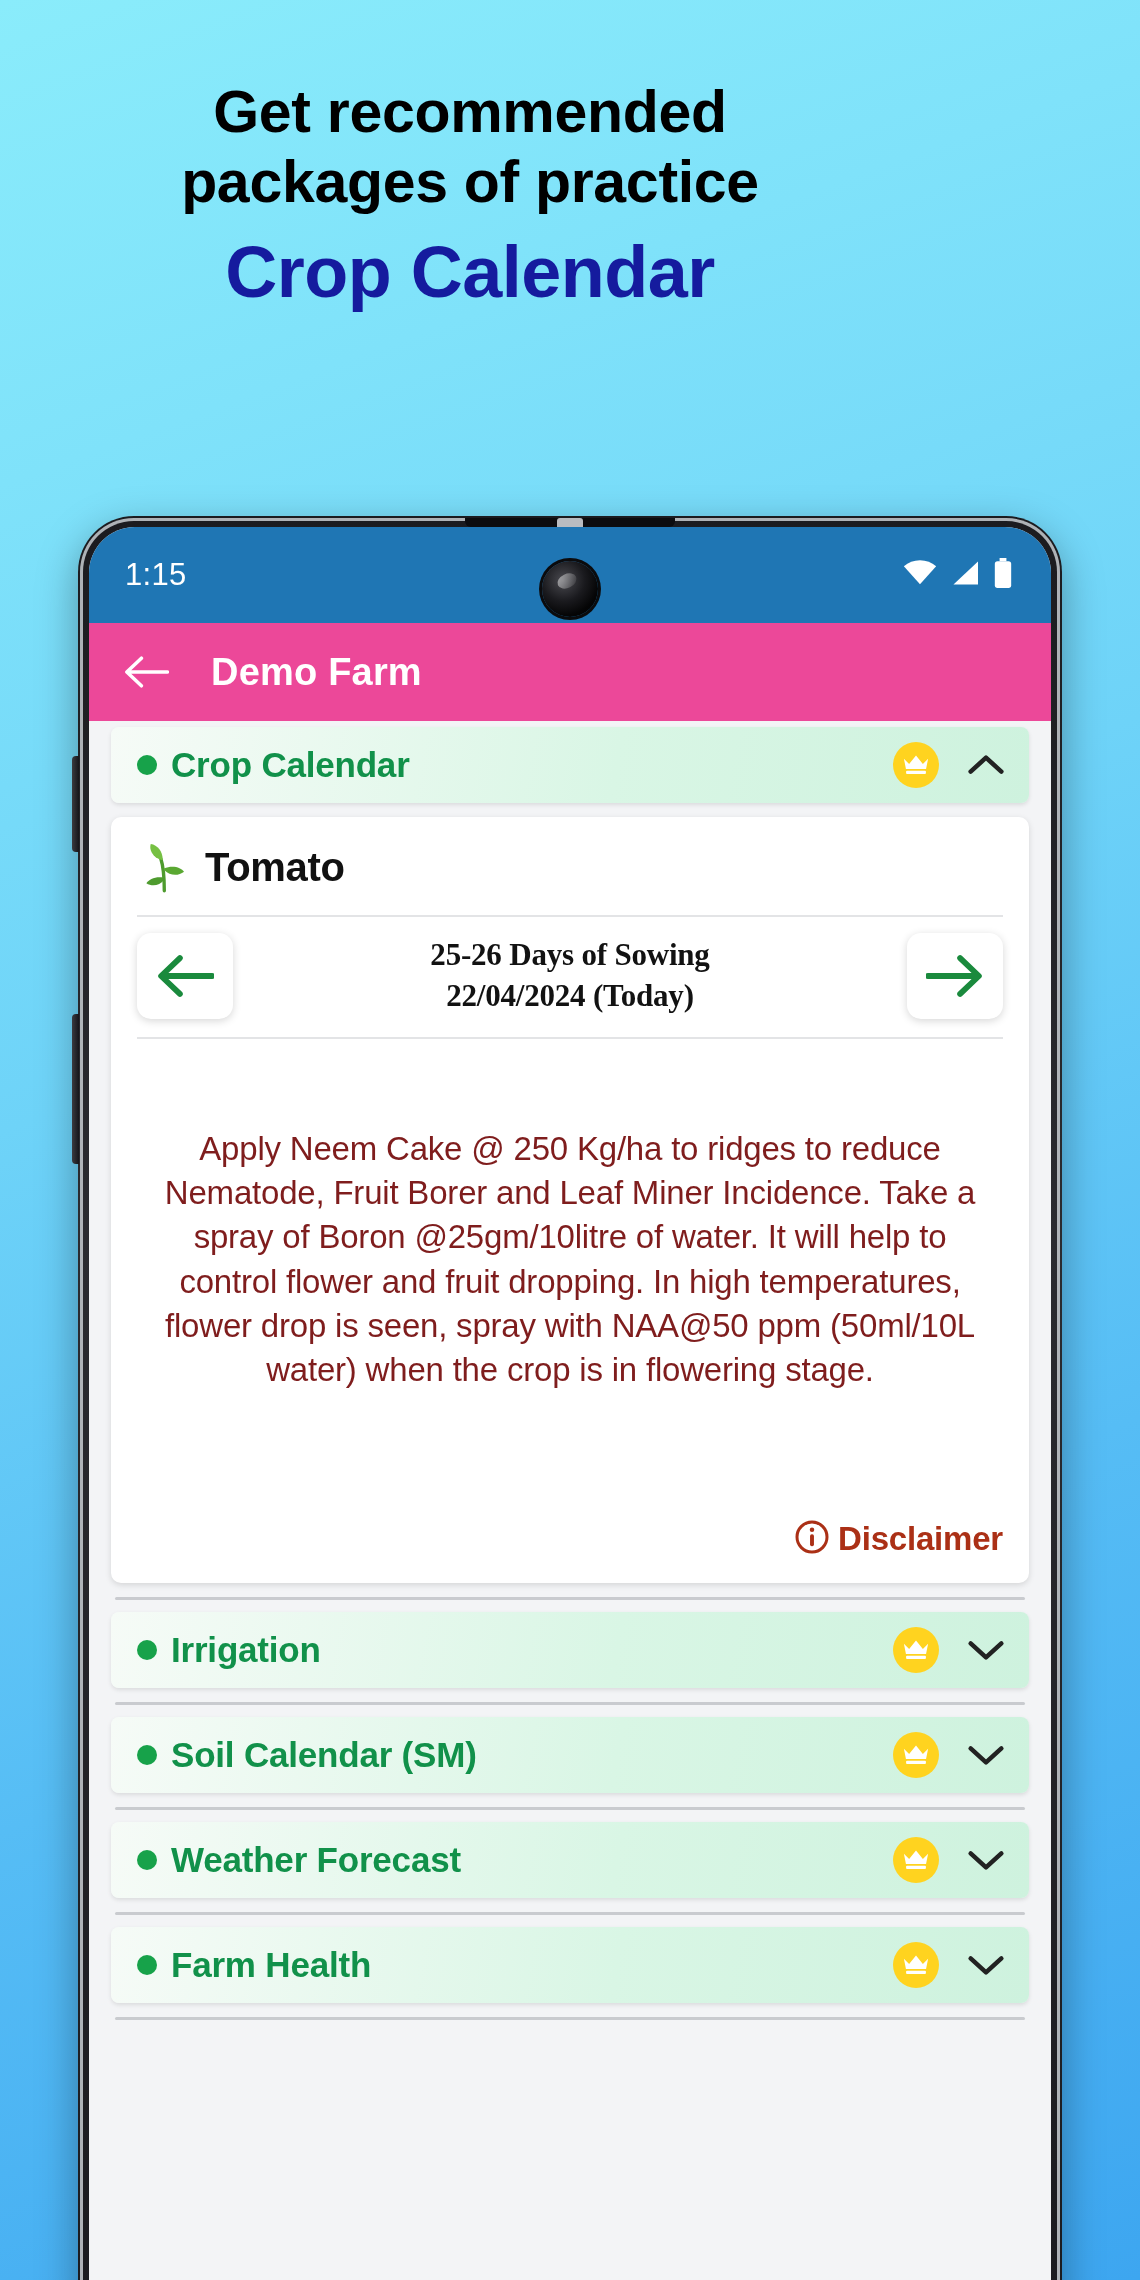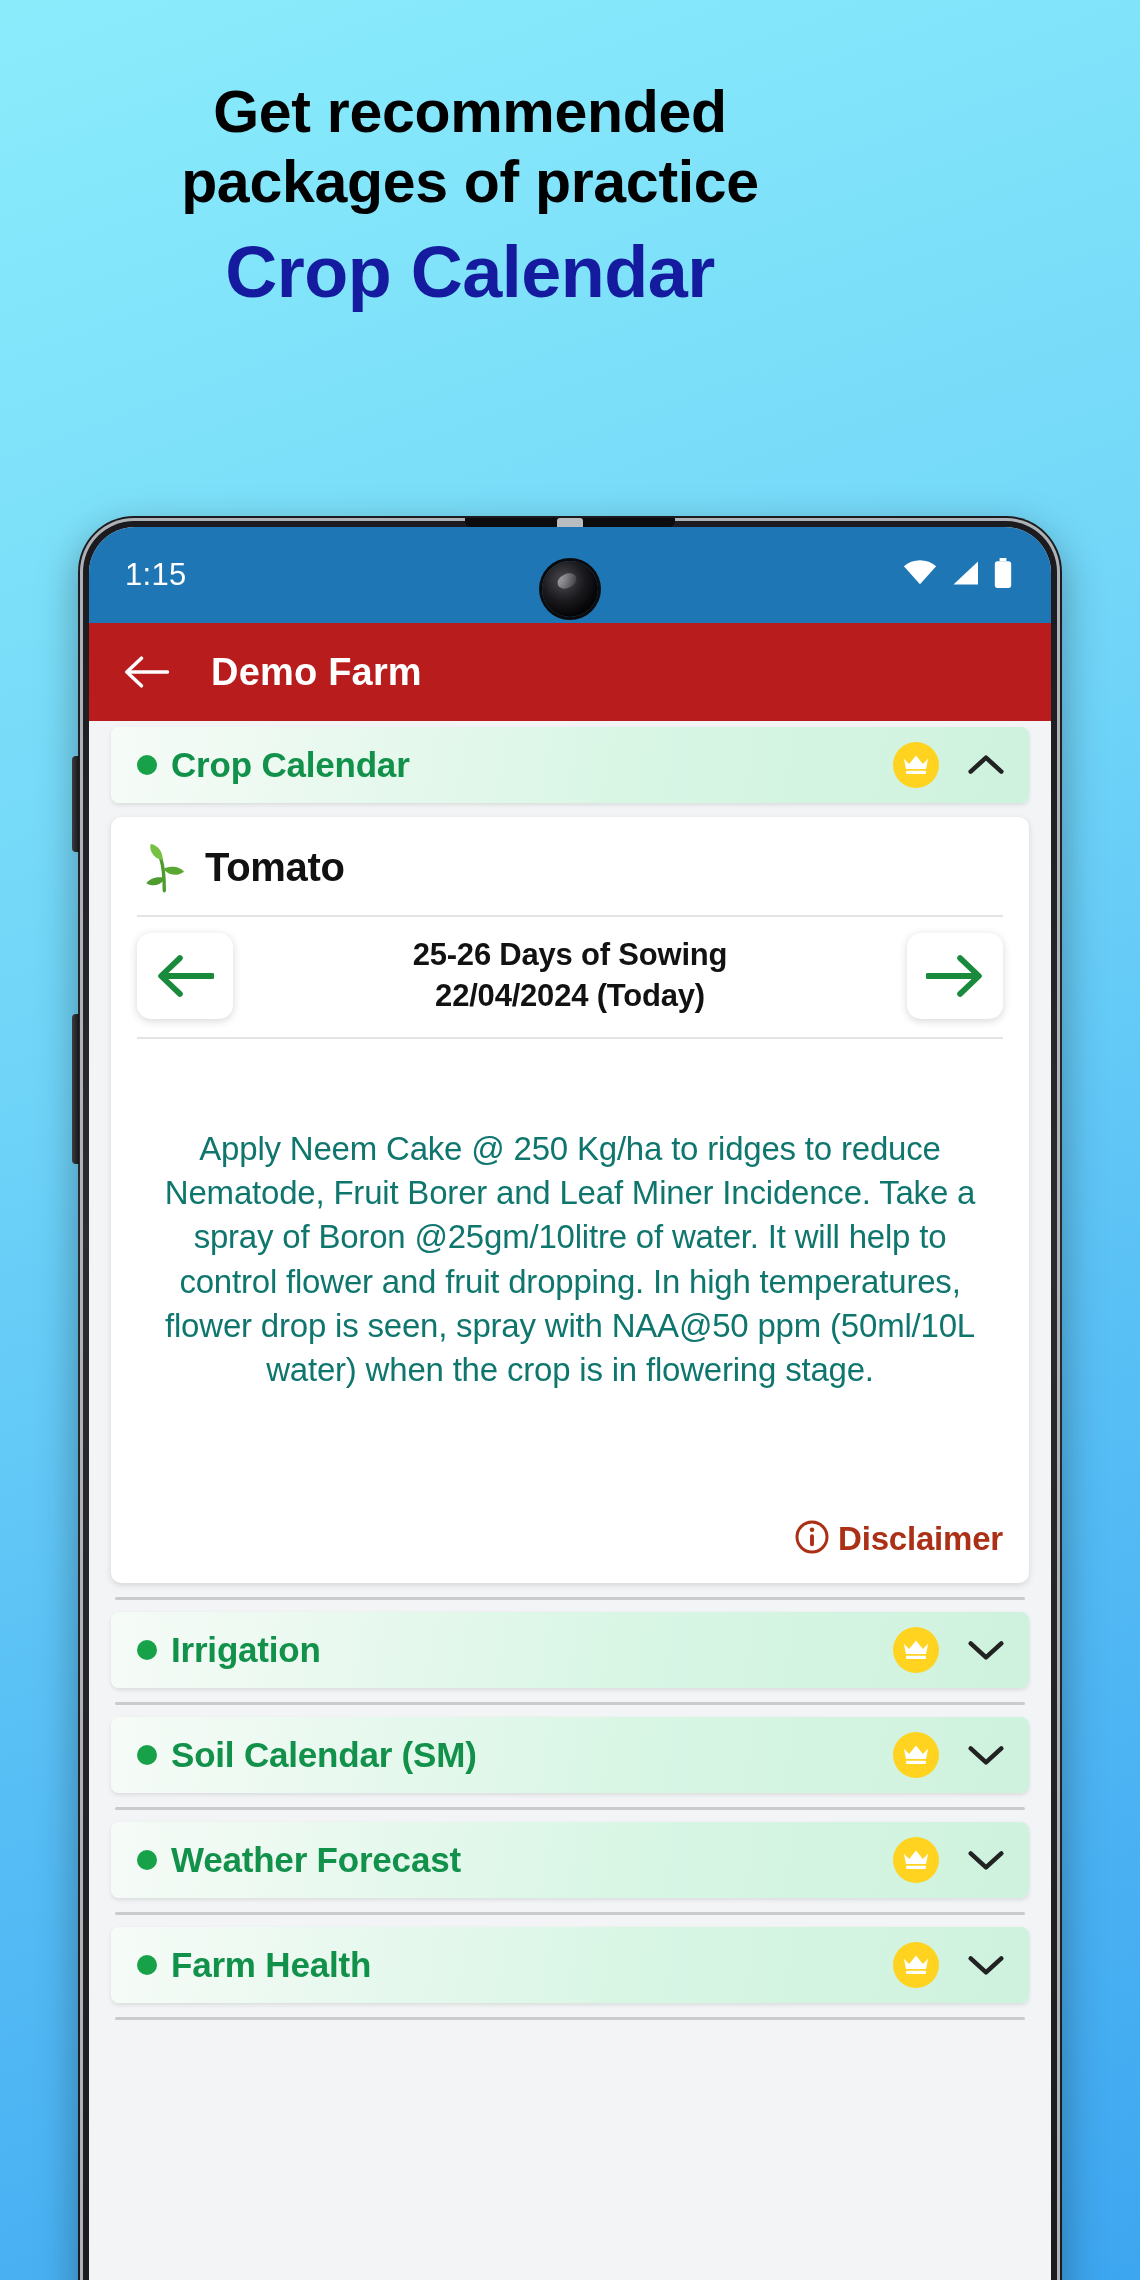--- a/index.html
+++ b/index.html
@@ -141,21 +141,21 @@
     left: 15px; top: 13px;
     width: 20px; height: 14px;
     border-radius: 50%;
     background: linear-gradient(135deg, rgba(255,255,255,.55), rgba(255,255,255,.02));
     transform: rotate(-25deg);
   }
 
   
   .appbar {
     height: 98px;
-    background: #b91c1c;
+    background: #ec4899;
     display: flex;
     align-items: center;
     padding: 0 34px;
     gap: 42px;
   }
   .back-arrow {
     width: 46px;
     height: 46px;
     display: flex;
     align-items: center;
@@ -282,28 +282,29 @@
     flex: 0 0 auto;
   }
   .date-center {
     flex: 1;
     text-align: center;
     font-size: 31px;
     font-weight: 700;
     color: #121212;
     line-height: 1.32;
     letter-spacing: -0.2px;
+    font-family: Liberation Serif, serif;
   }
 
   .advisory {
     padding: 88px 40px 0 40px;
     text-align: center;
     font-size: 33px;
     line-height: 1.34;
-    color: #0f766e;
+    color: #7f1d1d;
     letter-spacing: -0.2px;
   }
 
   .disclaimer-row {
     margin-top: auto;
     display: flex;
     justify-content: flex-end;
     align-items: center;
     padding: 0 26px 8px 0;
     gap: 8px;

